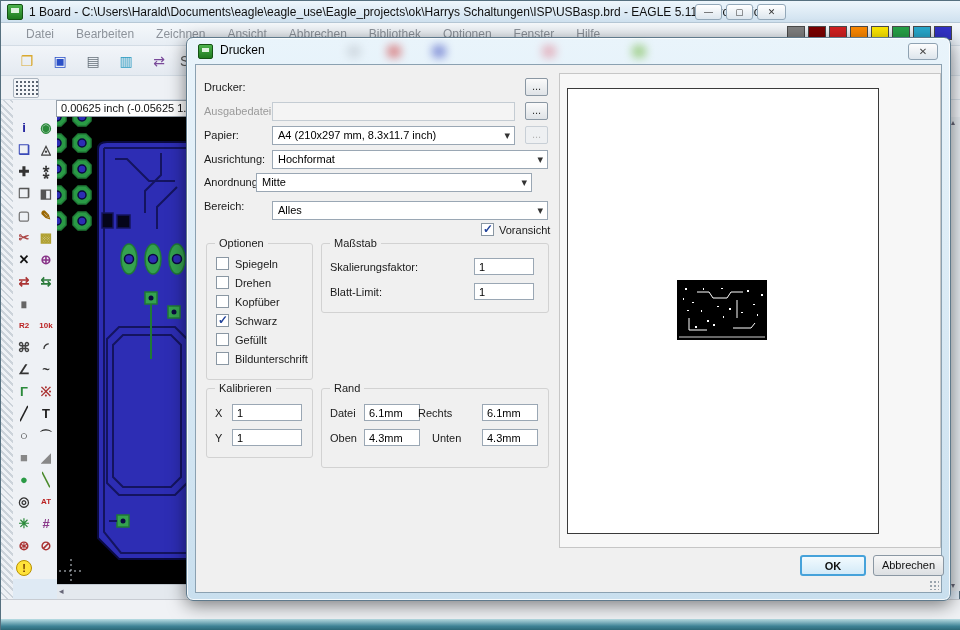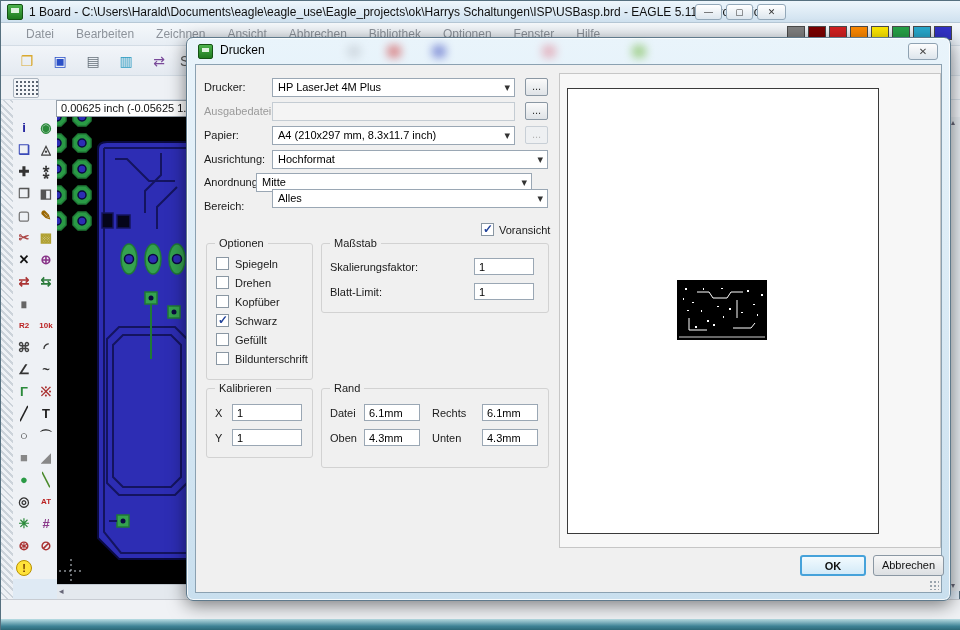--- a/index.html
+++ b/index.html
@@ -283,39 +283,38 @@
     <div class="blob" style="left:355px;background:#e08898" data-name="glass-reflection"></div>
     <div class="blob" style="left:445px;background:#70b840" data-name="glass-reflection"></div>
 
     <div class="dlg-icon" data-name="dialog-eagle-icon"></div>
     <div class="dlg-title" data-name="dialog-title">Drucken</div>
     <div class="dlg-close" data-name="dialog-close-icon">✕</div>
 
     <div class="dlg-body" data-name="dialog-body">
 
       <div class="flabel" style="left:8px;top:16px" data-name="printer-label">Drucker:</div>
-      <div class="combo" style="left:76px;top:13px;width:243px" data-name="printer-select"><span>HP LaserJet 4M Plus</span></div>
       <div class="browse" style="left:329px;top:13px" data-name="printer-browse-button">...</div>
 
       <div class="flabel dis" style="left:8px;top:40px" data-name="output-file-label">Ausgabedatei:</div>
       <div class="tfield dis" style="left:76px;top:37px;width:243px" data-name="output-file-field"></div>
       <div class="browse" style="left:329px;top:37px" data-name="output-file-browse-button">...</div>
 
       <div class="flabel" style="left:8px;top:64px" data-name="paper-label">Papier:</div>
       <div class="combo" style="left:76px;top:61px;width:243px" data-name="paper-select"><span>A4 (210x297 mm, 8.3x11.7 inch)</span></div>
       <div class="browse dis" style="left:329px;top:61px" data-name="paper-browse-button">...</div>
 
       <div class="flabel" style="left:8px;top:88px" data-name="orientation-label">Ausrichtung:</div>
       <div class="combo" style="left:76px;top:85px;width:276px" data-name="orientation-select"><span>Hochformat</span></div>
 
       <div class="flabel" style="left:8px;top:111px" data-name="alignment-label">Anordnung:</div>
       <div class="combo" style="left:60px;top:108px;width:276px" data-name="alignment-select"><span>Mitte</span></div>
 
       <div class="flabel" style="left:8px;top:135px" data-name="area-label">Bereich:</div>
-      <div class="combo" style="left:76px;top:124px;width:276px" data-name="area-select"><span>Alles</span></div>
+      <div class="combo" style="left:76px;top:136px;width:276px" data-name="area-select"><span>Alles</span></div>
 
       <div class="cb checked" style="left:285px;top:158px" data-name="preview-checkbox"></div>
       <div class="cblabel" style="left:303px;top:159px" data-name="preview-checkbox-label">Voransicht</div>
 
       <div class="grp" style="left:10px;top:178px;width:107px;height:137px" data-name="options-group">
         <div class="grp-title" data-name="options-group-title">Optionen</div>
         <div style="position:absolute;left:0;top:10px;width:107px" data-name="options-list">
 
         <div class="optrow" data-name="checkbox-spiegeln">
               <span class="cb"></span>
@@ -357,21 +356,21 @@
         <div class="flabel" style="left:8px;top:18px" data-name="calibrate-x-label">X</div>
         <input class="num" style="left: 25px; top: 15px; width: 70px;" data-name="calibrate-x-input" value="1">
         <div class="flabel" style="left:8px;top:43px" data-name="calibrate-y-label">Y</div>
         <input class="num" style="left: 25px; top: 40px; width: 70px;" data-name="calibrate-y-input" value="1">
       </div>
 
       <div class="grp" style="left:125px;top:323px;width:228px;height:80px" data-name="margin-group">
         <div class="grp-title" data-name="margin-group-title">Rand</div>
         <div class="flabel" style="left:8px;top:18px" data-name="margin-left-label">Datei</div>
         <input class="num" style="left: 42px; top: 15px; width: 56px;" data-name="margin-left-input" value="6.1mm">
-        <div class="flabel" style="left:110px;top:18px" data-name="margin-right-label">Rechts</div>
+        <div class="flabel" style="left:96px;top:18px" data-name="margin-right-label">Rechts</div>
         <input class="num" style="left: 160px; top: 15px; width: 56px;" data-name="margin-right-input" value="6.1mm">
         <div class="flabel" style="left:8px;top:43px" data-name="margin-top-label">Oben</div>
         <input class="num" style="left: 42px; top: 40px; width: 56px;" data-name="margin-top-input" value="4.3mm">
         <div class="flabel" style="left:110px;top:43px" data-name="margin-bottom-label">Unten</div>
         <input class="num" style="left: 160px; top: 40px; width: 56px;" data-name="margin-bottom-input" value="4.3mm">
       </div>
 
       <div class="preview-panel" data-name="print-preview-panel">
         <div class="preview-page" data-name="print-preview-page">
           <svg class="preview-board" data-name="print-preview-board-image" width="90" height="60" viewBox="0 0 90 60">

